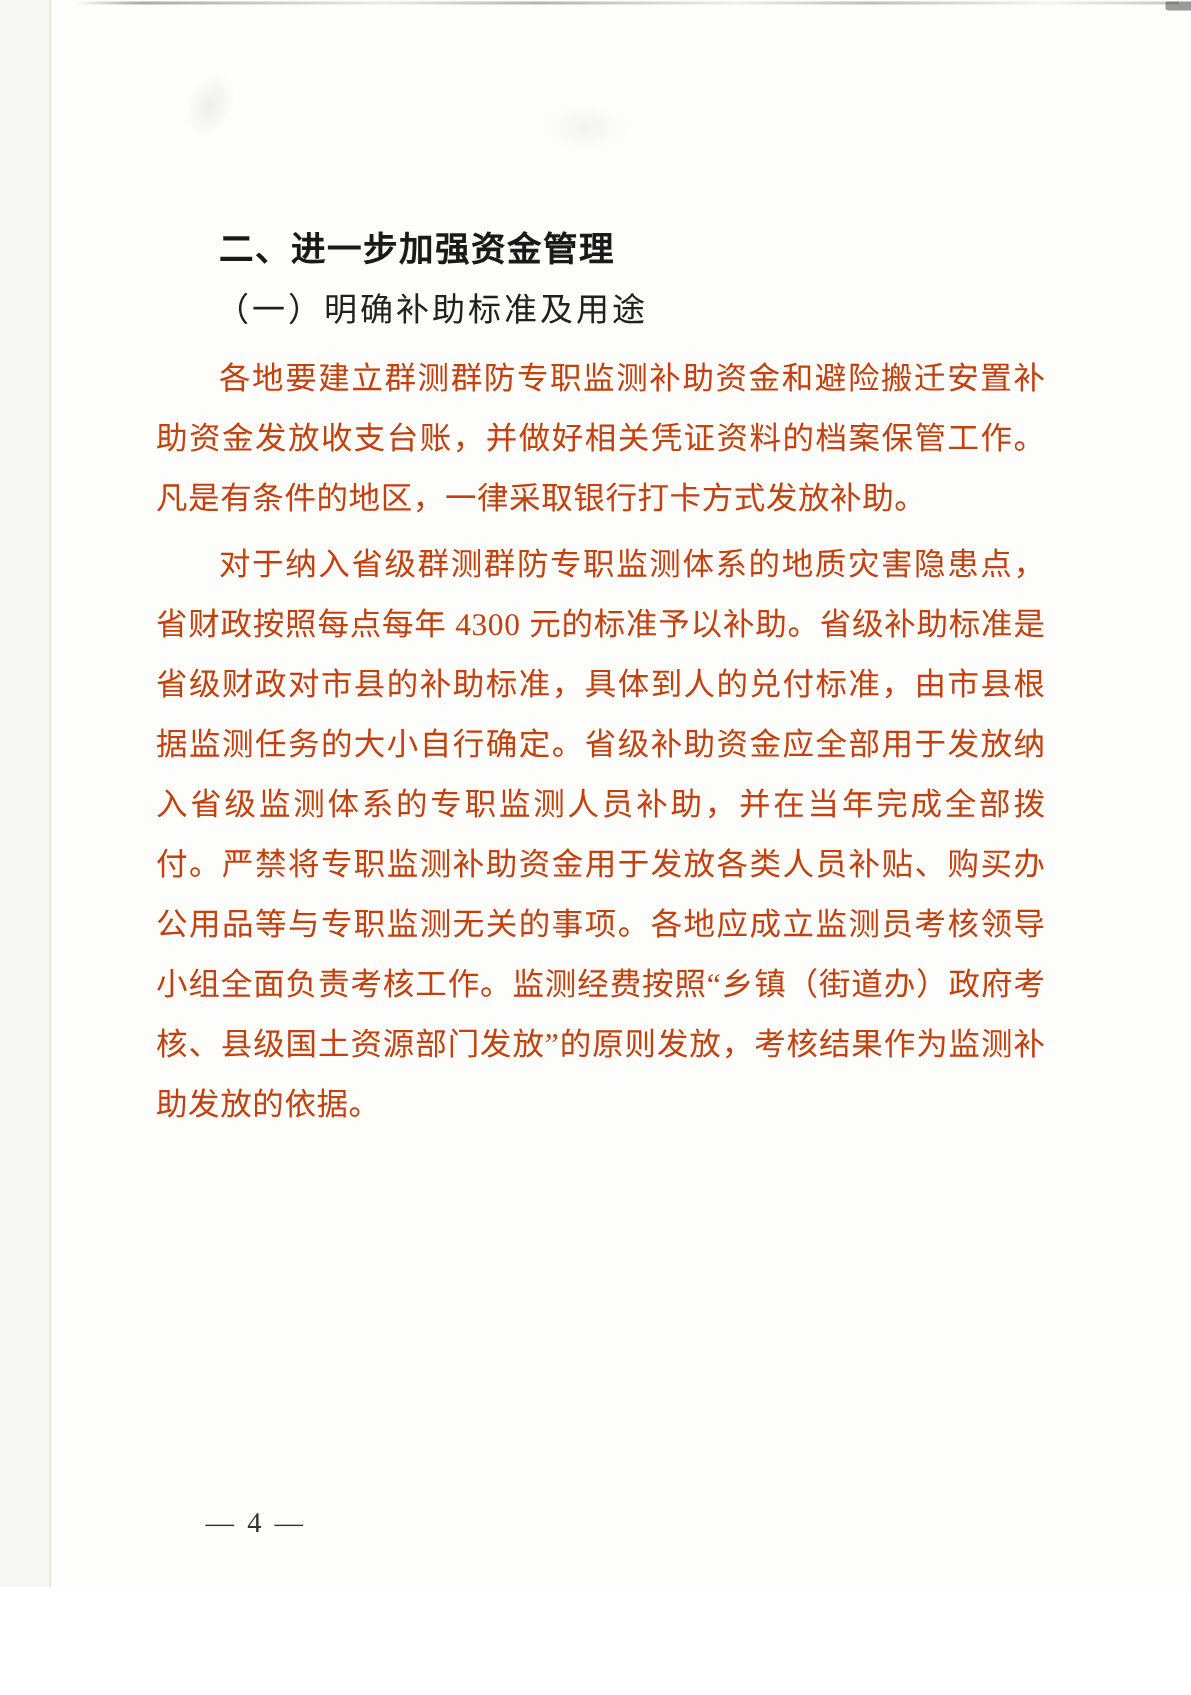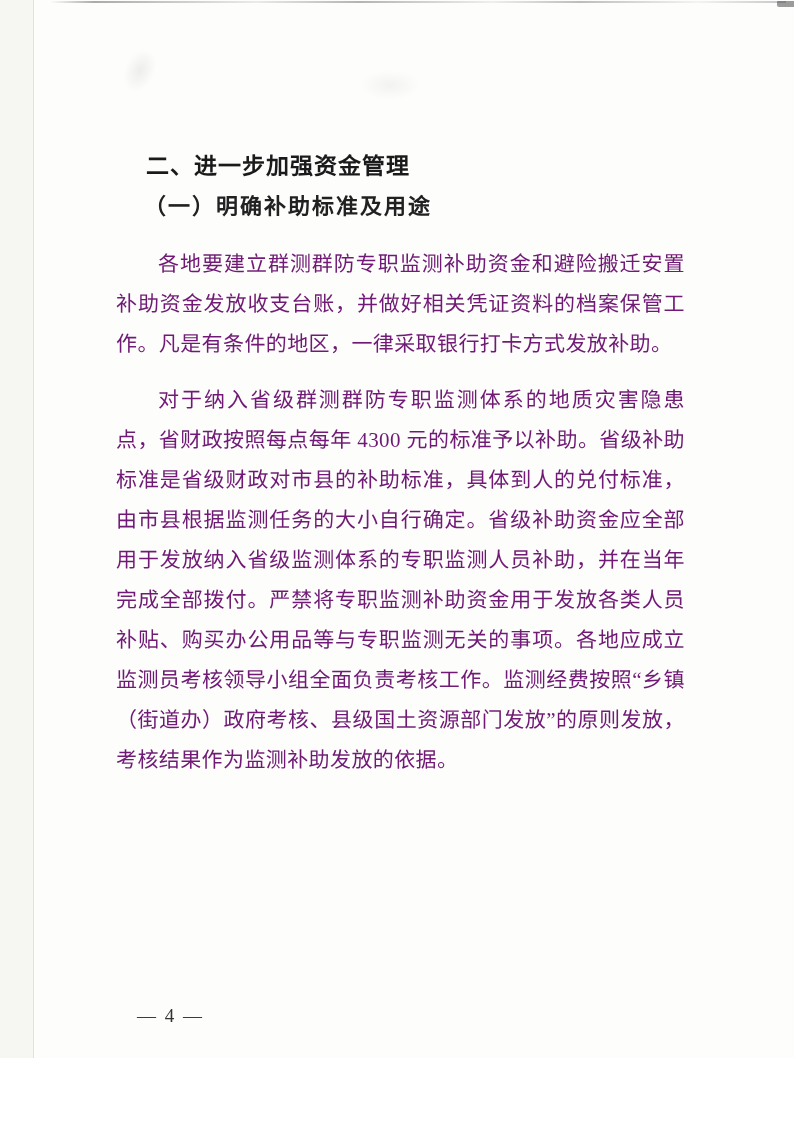--- a/index.html
+++ b/index.html
@@ -72,36 +72,36 @@
     font-family: "Liberation Sans", "DejaVu Sans", sans-serif;
     font-weight: 700;
     font-size: 23px;
     line-height: 40px;
     text-indent: 2em;
     letter-spacing: 1px;
     color: #1a1a1a;
   }
   .subsection-heading {
     margin: 0;
-    font-weight: 700;
+    font-weight: 400;
     font-size: 22px;
     line-height: 42px;
     text-indent: 2em;
     letter-spacing: 2px;
     color: #212121;
   }
   .body-paragraph {
-    margin: 16px;
+    margin: 4px;
     font-size: 21px;
     line-height: 40px;
     text-indent: 2em;
     text-align: justify;
     text-justify: inter-ideograph;
     letter-spacing: 0.4px;
-    color: #701a75;
+    color: #c2410c;
   }
   .para-3 {
     line-height: 42px;
   }
   .page-number {
     position: absolute;
     left: 137px;
     top: 1004px;
     font-size: 19px;
     line-height: 24px;

